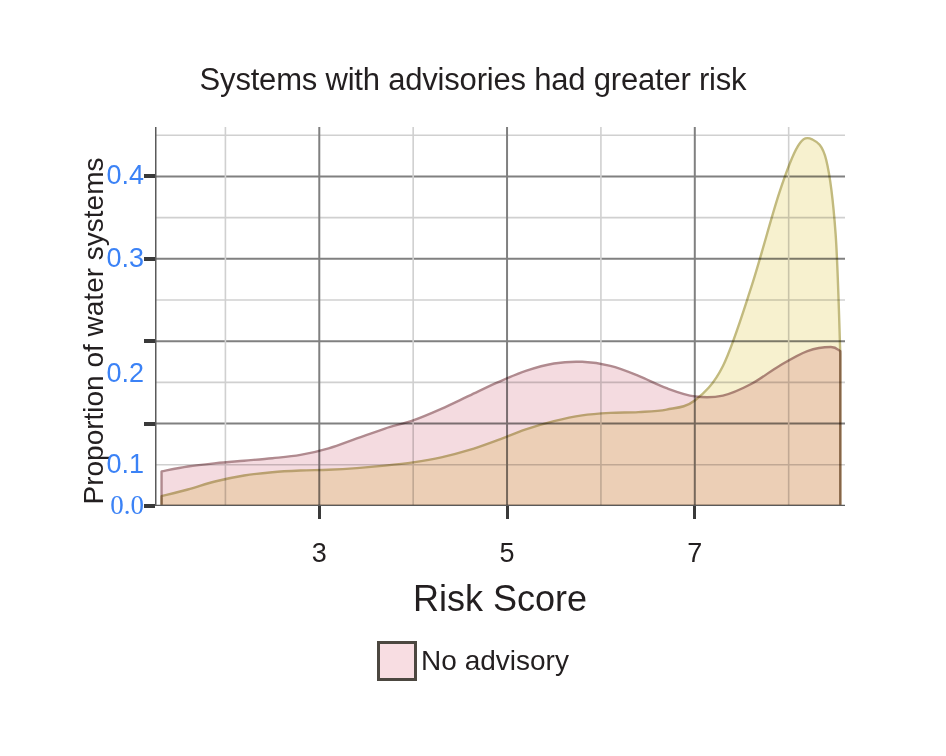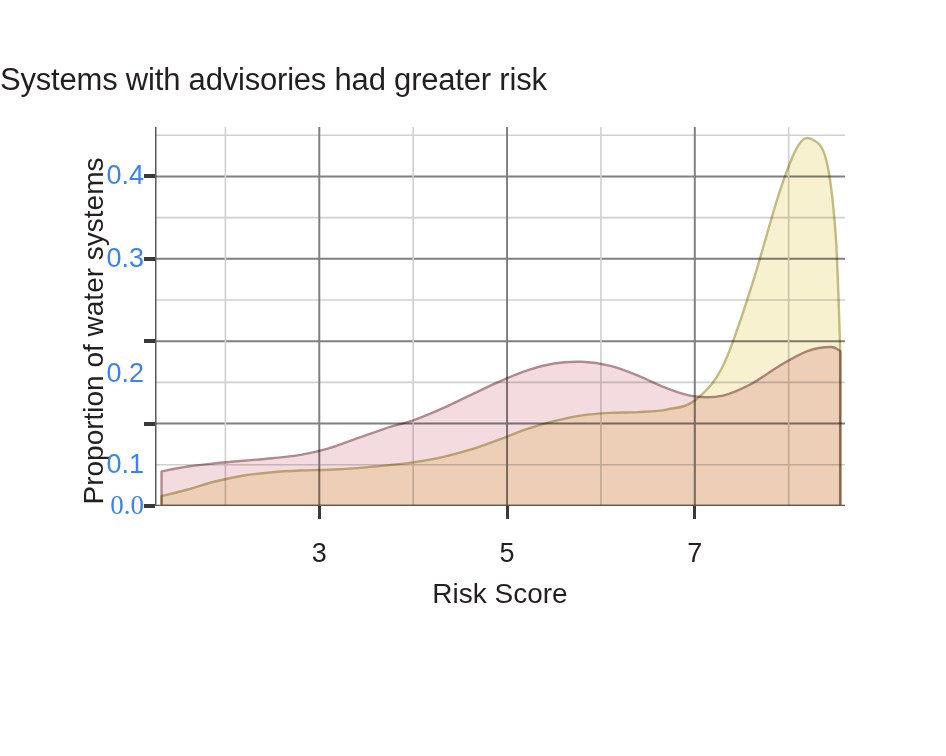--- a/index.html
+++ b/index.html
@@ -21,20 +21,21 @@
     height: 756px;
     background: #ffffff;
   }
 
   
   #chart-title {
     position: absolute;
     left: 0;
     top: 62px;
     width: 946px;
+    text-align: center;
     font-size: 31px;
     font-weight: 400;
     letter-spacing: -0.2px;
     color: #231f20;
     white-space: nowrap;
   }
 
   
   #y-axis-title {
     position: absolute;
@@ -50,21 +51,21 @@
     white-space: nowrap;
   }
 
   
   #x-axis-title {
     position: absolute;
     left: 155px;
     top: 578px;
     width: 690px;
     text-align: center;
-    font-size: 28px;
+    font-size: 36px;
     font-weight: 400;
     color: #231f20;
     white-space: nowrap;
   }
 
   
   #plot-area {
     position: absolute;
     left: 155px;
     top: 127px;
@@ -201,15 +202,19 @@
   <div id="x-tick-labels">
       <div class="x-tick-label" style="left: 319.286px;">3</div>
       <div style="position: absolute; left: 317.786px; top: 506px; width: 3px; height: 13px; background: rgb(58, 58, 58);"></div>
       <div class="x-tick-label" style="left: 507.041px;">5</div>
       <div style="position: absolute; left: 505.541px; top: 506px; width: 3px; height: 13px; background: rgb(58, 58, 58);"></div>
       <div class="x-tick-label" style="left: 694.796px;">7</div>
       <div style="position: absolute; left: 693.296px; top: 506px; width: 3px; height: 13px; background: rgb(58, 58, 58);"></div>
     </div>
 
   <div id="legend">
+      <div class="legend-item">
+        <span class="legend-swatch" style="background: rgb(248, 221, 226); border-color: rgb(76, 71, 64);"></span>
+        <span class="legend-label">No advisory</span>
+      </div>
     </div>
 
 </div>
 
 </body></html>

